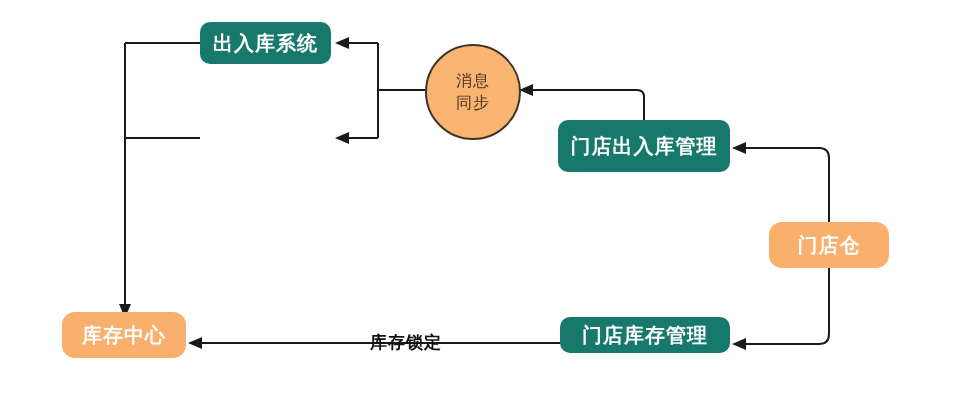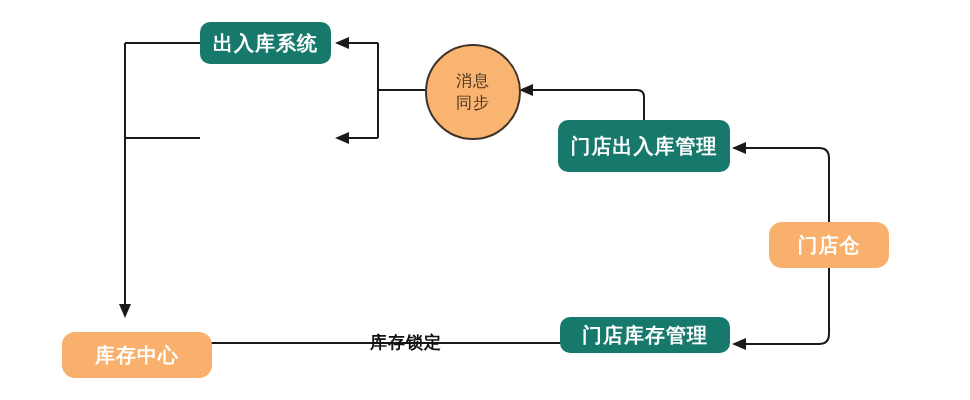--- a/index.html
+++ b/index.html
@@ -14,21 +14,21 @@
   .node{position:absolute;display:flex;align-items:center;justify-content:center;
         box-sizing:border-box;text-align:center;font-weight:bold;color:var(--node-text);
         letter-spacing:1px;}
   .node.teal{background:var(--teal);border-radius:10px;font-size:20px;}
   .node.orange{background:var(--orange);border-radius:13px;font-size:20px;}
   .n-outbound{left:200px;top:22px;width:131px;height:42px;}
   .n-console{left:200px;top:116px;width:132px;height:44px;}
   .n-store-io{left:558px;top:120px;width:172px;height:52px;}
   .n-store-wh{left:769px;top:222px;width:120px;height:46px;}
   .n-store-inv{left:560px;top:317px;width:170px;height:36px;}
-  .n-inv-center{left:62px;top:332px;width:150px;height:46px;}
+  .n-inv-center{left:62px;top:312px;width:124px;height:46px;}
   .n-circle{left:425px;top:44px;width:92px;height:92px;border-radius:50%;
             background:var(--circle-fill);border:2px solid var(--circle-border);
             display:flex;flex-direction:column;align-items:center;justify-content:center;
             color:var(--circle-text);font-weight:normal;font-size:16px;line-height:1.35;
             letter-spacing:1px;}
   .edge-label{position:absolute;left:406px;top:343px;transform:translate(-50%,-50%);
               display:flex;flex-direction:row;align-items:center;gap:0;
               color:var(--edge-label-text);font-size:17px;font-weight:600;
               line-height:24px;letter-spacing:1px;white-space:nowrap;}
 </style>

